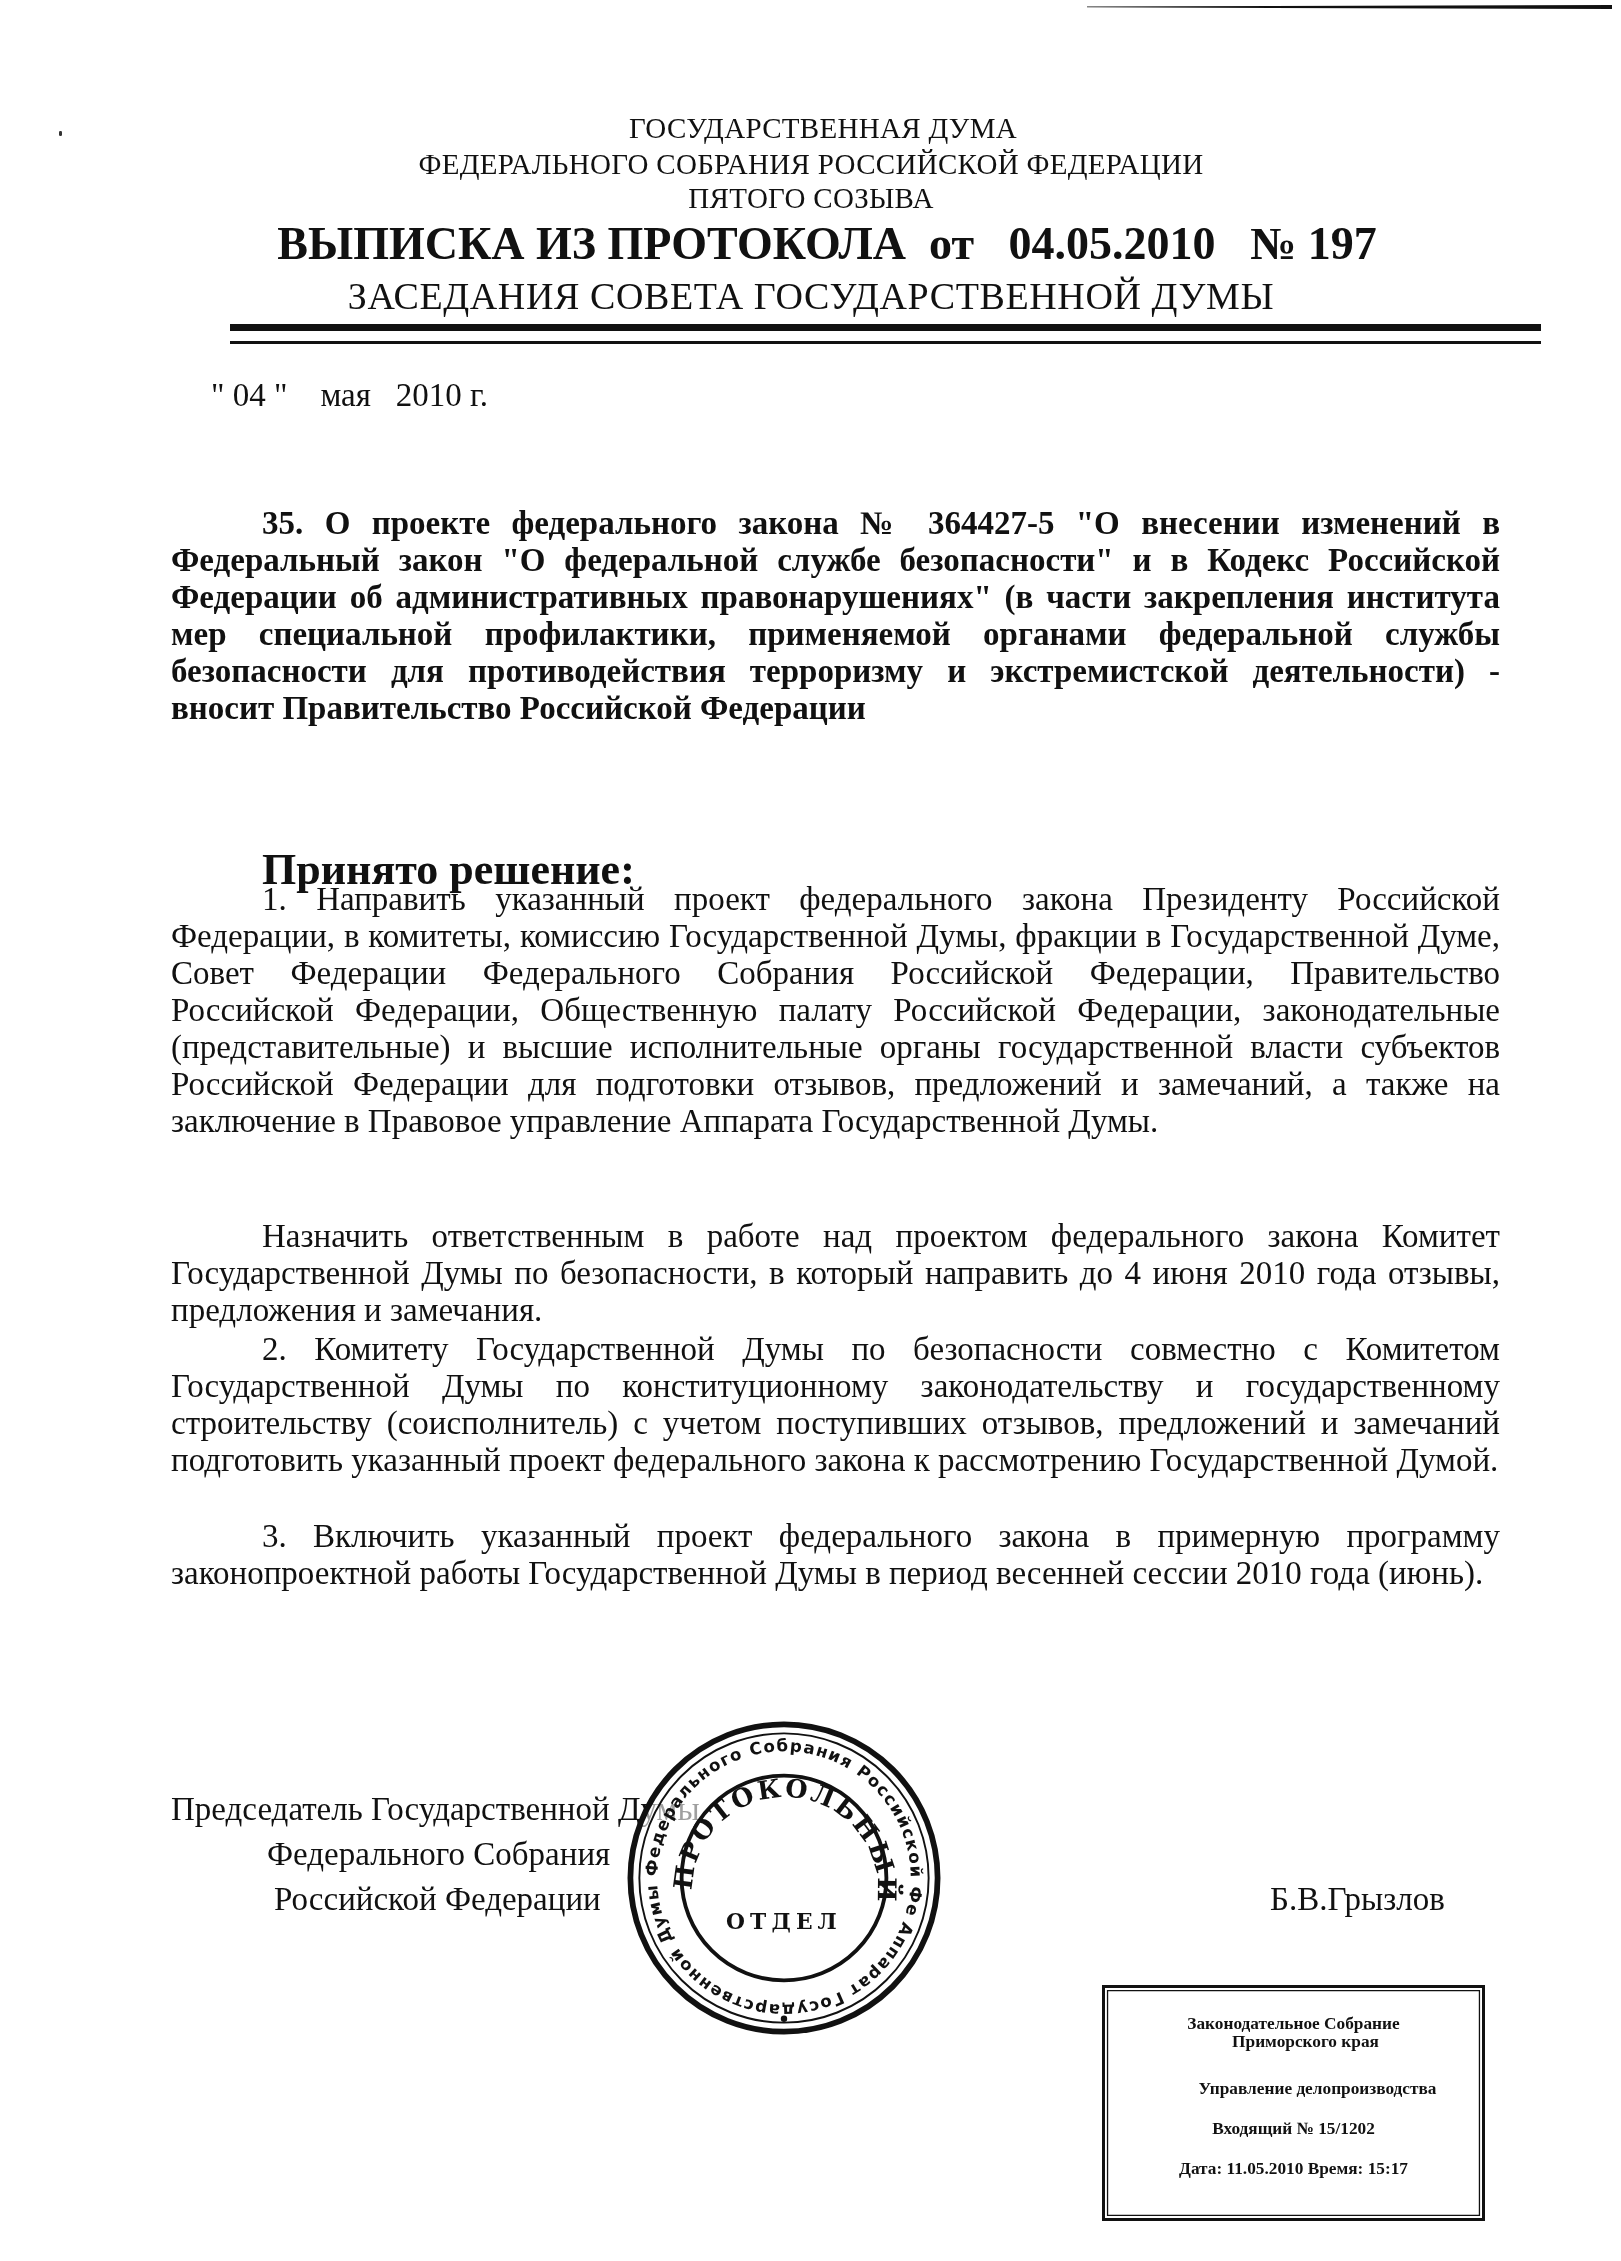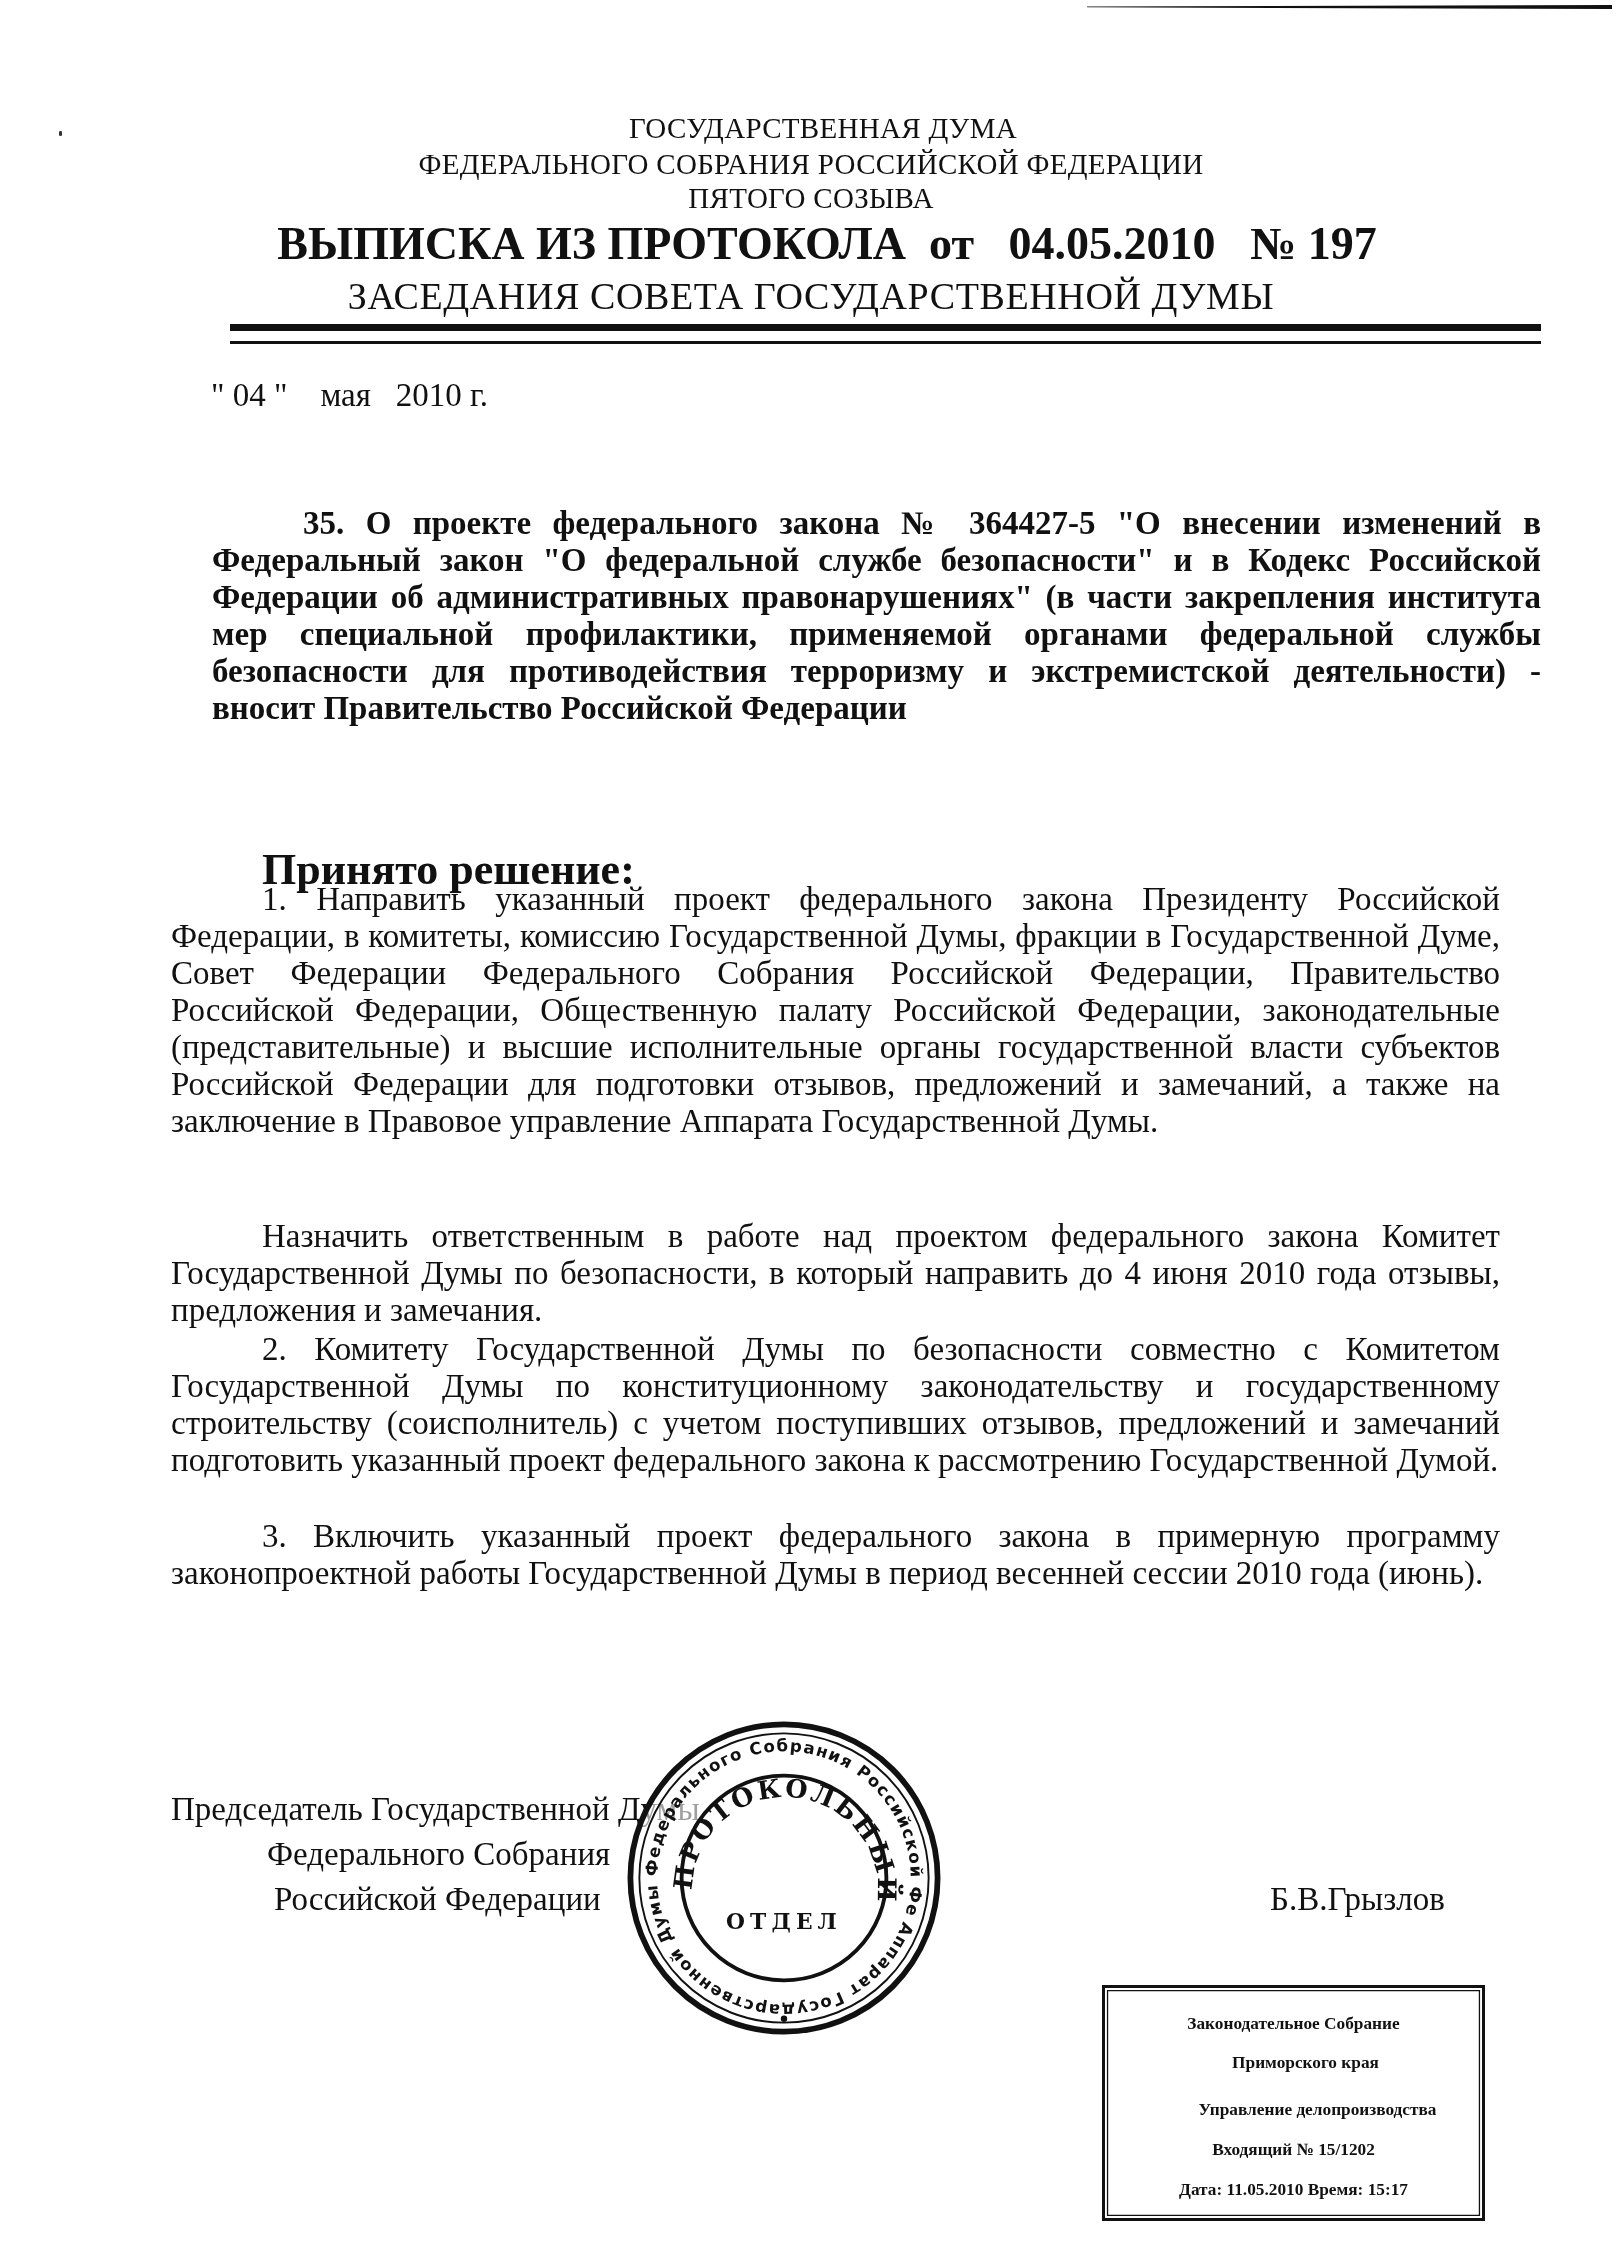--- a/index.html
+++ b/index.html
@@ -9,21 +9,21 @@
   .top-line { left:1087px; top:5.1px; width:525px; height:3.8px; background:#111;
               clip-path: polygon(0 40%, 100% 0, 100% 100%, 0 60%); }
   .hdr { left:0; width:1622px; text-align:center; }
   .hdr-small { font-size:29px; letter-spacing:0.3px; }
   .hdr-title { font-size:46px; font-weight:bold;margin-left:16px; }
   .hdr-sub { font-size:38px; letter-spacing:0.6px; }
   .rule-thick { left:230px; width:1311px; height:7px; background:#111; top:324px; }
   .rule-thin { left:230px; width:1311px; height:3.2px; background:#111; top:341px; }
   .dateline { left:211px; top:377px; font-size:33px; white-space:pre; }
   .body-block { left:171px; width:1329px; font-size:33px; line-height:37px; text-align:justify; }
-  .bold { font-weight:bold;margin-left:41px; }
+  .bold { font-weight:bold; }
   .indent { text-indent:91px; }
   .decision-head { left:262px; top:844px; font-size:44px; font-weight:bold; }
   .sig { font-size:33px; white-space:nowrap; }
   .stamp { left:624px; top:1718px; width:320px; height:320px; }
   .regbox { left:1102px; top:1985px; width:377px; height:230px; border:3.2px solid #111;
             box-shadow: inset 0 0 0 1.9px #fff, inset 0 0 0 3.2px #111; }
   .regbox div { text-align:center; font-weight:bold; font-size:17.3px; line-height:1; }
   .speck { width:2.6px; height:5.1px; background:#333; border-radius:1.3px; }
 </style>
 </head>
@@ -70,18 +70,18 @@
   </text>
   <text font-family="'DejaVu Serif', serif" font-size="40" font-weight="bold" fill="#111" letter-spacing="4">
     <textPath href="#innerArc" startOffset="6%">ПРОТОКОЛЬНЫЙ</textPath>
   </text>
   <text x="250" y="330" text-anchor="middle" font-family="'DejaVu Serif', serif" font-size="34" font-weight="bold" fill="#111" letter-spacing="8">ОТДЕЛ</text>
   <circle cx="250" cy="470" r="5" fill="#111"></circle>
 </svg>
 
 <div class="abs regbox">
   <div style="margin-top:27px;">Законодательное Собрание</div>
-  <div style="margin-top:22px;padding-left:24px;">Приморского края</div>
+  <div style="margin-top:1px;padding-left:24px;">Приморского края</div>
   <div style="margin-top:29px;padding-left:48px;">Управление делопроизводства</div>
   <div style="margin-top:23px;">Входящий № 15/1202</div>
   <div style="margin-top:23px;">Дата: 11.05.2010 Время: 15:17</div>
 </div>
 
 
 </body></html>

